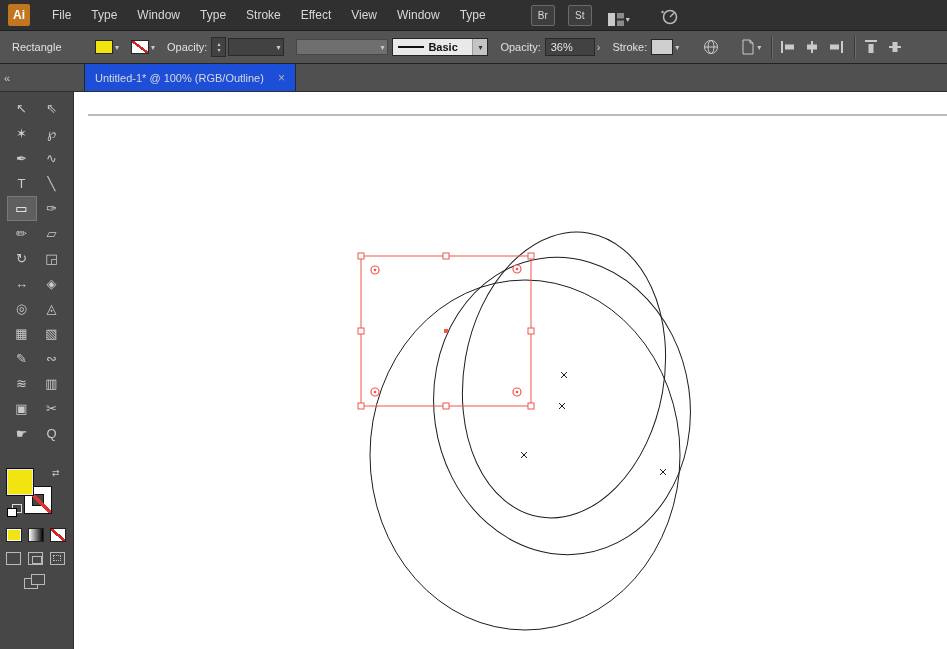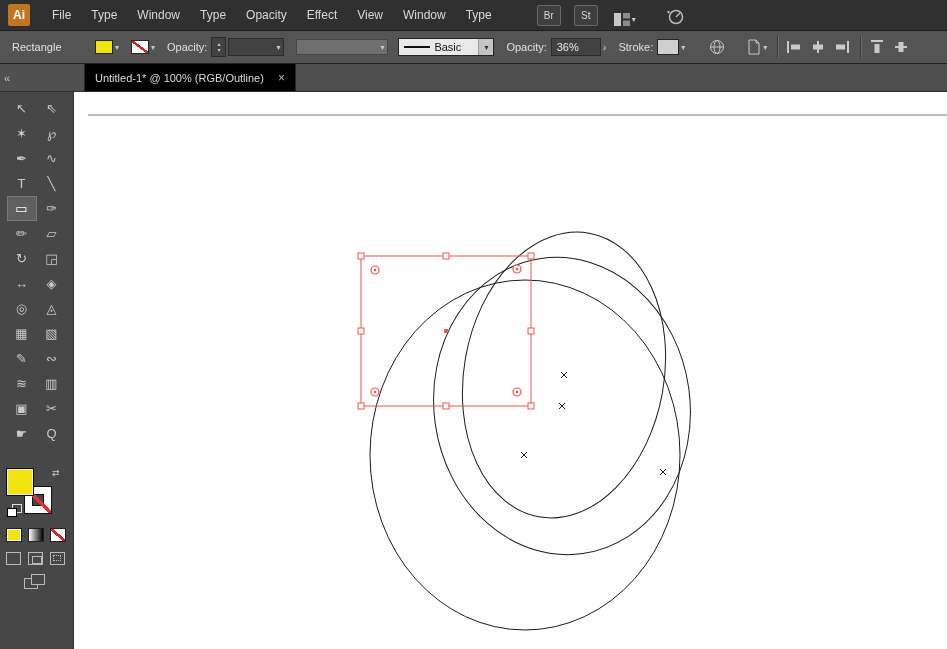--- a/index.html
+++ b/index.html
@@ -22,36 +22,36 @@
   .cb-label{margin-left:12px;white-space:nowrap;}
   .ctx{margin-left:12px;width:50px;}
   .swatch{width:18px;height:14px;border:1px solid #262626;box-sizing:border-box;display:inline-block;}
   .fill-swatch{background:var(--fillYellow);margin-left:33px;}
   .stroke-swatch{background:#fff;position:relative;margin-left:12px;}
   .stroke-swatch::after{content:"";position:absolute;inset:0;background:linear-gradient(to top right,transparent 44%,#d22626 44%,#d22626 56%,transparent 56%);}
   .stepper{width:13px;height:18px;margin-left:4px;background:#424242;border:1px solid #2a2a2a;display:flex;flex-direction:column;align-items:center;justify-content:center;line-height:6px;}
   .stepper span{font-size:6px;color:#ccc;}
   .weight-dd{width:56px;height:18px;margin-left:2px;background:#424242;border:1px solid #2a2a2a;display:flex;align-items:center;justify-content:flex-end;padding-right:3px;box-sizing:border-box;}
   .profile-dd{width:92px;height:16px;margin-left:12px;background:#6f6f6f;border:1px solid #464646;display:flex;align-items:center;justify-content:flex-end;padding-right:3px;box-sizing:border-box;}
-  .brush-dd{width:96px;height:18px;margin-left:10px;background:#e9e9e9;border:1px solid #262626;display:flex;align-items:center;box-sizing:border-box;}
+  .brush-dd{width:96px;height:18px;margin-left:4px;background:#e9e9e9;border:1px solid #262626;display:flex;align-items:center;box-sizing:border-box;font-weight:bold;}
   .brush-line{width:26px;height:2px;background:#111;margin:0 4px 0 5px;}
   .brush-name{font-size:11px;color:#111;}
   .brush-caret{margin-left:auto;width:14px;height:100%;background:#c4c4c4;display:flex;align-items:center;justify-content:center;color:#333;font-size:8px;border-left:1px solid #9a9a9a;}
   .opacity-field{width:50px;height:18px;margin-left:4px;background:#424242;border:1px solid #2a2a2a;display:flex;align-items:center;padding-left:5px;box-sizing:border-box;font-size:11px;color:#e6e6e6;}
   .opacity-chevron{margin-left:2px;color:#ccc;font-size:11px;}
   .style-dd{width:22px;height:16px;margin-left:4px;background:#cfcfcf;border:1px solid #262626;box-sizing:border-box;}
   .cb-icon{margin-left:24px;}
   .doc-icon-wrap{display:flex;align-items:center;margin-left:22px;}
   .vsep{width:1px;height:22px;background:#3a3a3a;margin-left:10px;box-shadow:1px 0 0 #6b6b6b;}
   .align-icon{margin-left:8px;}
 
   
   .tabbar{position:absolute;top:64px;height:28px;left:0;right:0;background:#505050;display:flex;align-items:stretch;border-bottom:1px solid #2e2e2e;box-sizing:border-box;}
   .panel-collapse{width:20px;margin-left:4px;color:#c9c9c9;font-size:11px;display:flex;align-items:center;}
-  .doc-tab{margin-left:60px;background:#000000;color:#dadada;font-size:11px;display:flex;align-items:center;padding:0 10px;border-left:1px solid #262626;border-right:1px solid #262626;}
+  .doc-tab{margin-left:60px;background:#1d4ed8;color:#dadada;font-size:11px;display:flex;align-items:center;padding:0 10px;border-left:1px solid #262626;border-right:1px solid #262626;}
   .tab-close{margin-left:14px;color:#b5b5b5;font-size:12px;}
 
   
   .toolspanel{position:absolute;left:0;top:92px;width:74px;bottom:0;background:#474747;border-right:1px solid #303030;box-sizing:border-box;}
   .tools-grid{display:grid;grid-template-columns:30px 30px;justify-content:center;margin-top:4px;}
   .tool{height:25px;display:flex;align-items:center;justify-content:center;color:#c9c9c9;font-size:13px;cursor:default;}
   .tool.selected{background:#5f5f5f;box-shadow:inset 0 0 0 1px #787878;color:#fff;}
   .fx-swap{position:absolute;left:52px;top:376px;color:#c9c9c9;font-size:9px;}
   .fx-fill{position:absolute;left:6px;top:376px;width:26px;height:26px;background:var(--fillYellow);border:1px solid #111;box-shadow:inset 0 0 0 1px #e8e8e8;z-index:2;}
   .fx-stroke{position:absolute;left:24px;top:394px;width:26px;height:26px;background:#fff;border:1px solid #111;z-index:1;}
@@ -91,21 +91,21 @@
 
 <div class="screen">
 
   <div class="menubar">
     <div class="logo">Ai</div>
     <div class="menubar-items">
         <span class="menu-item">File</span>
         <span class="menu-item">Type</span>
         <span class="menu-item">Window</span>
         <span class="menu-item">Type</span>
-        <span class="menu-item">Opacity</span>
+        <span class="menu-item">Stroke</span>
         <span class="menu-item">Effect</span>
         <span class="menu-item">View</span>
         <span class="menu-item">Window</span>
         <span class="menu-item">Type</span>
       </div>
     <div class="mb-right">
       <div class="mini-btn">Br</div>
       <div class="mini-btn">St</div>
       <div class="ws">
         <svg width="16" height="13" viewBox="0 0 16 13">

